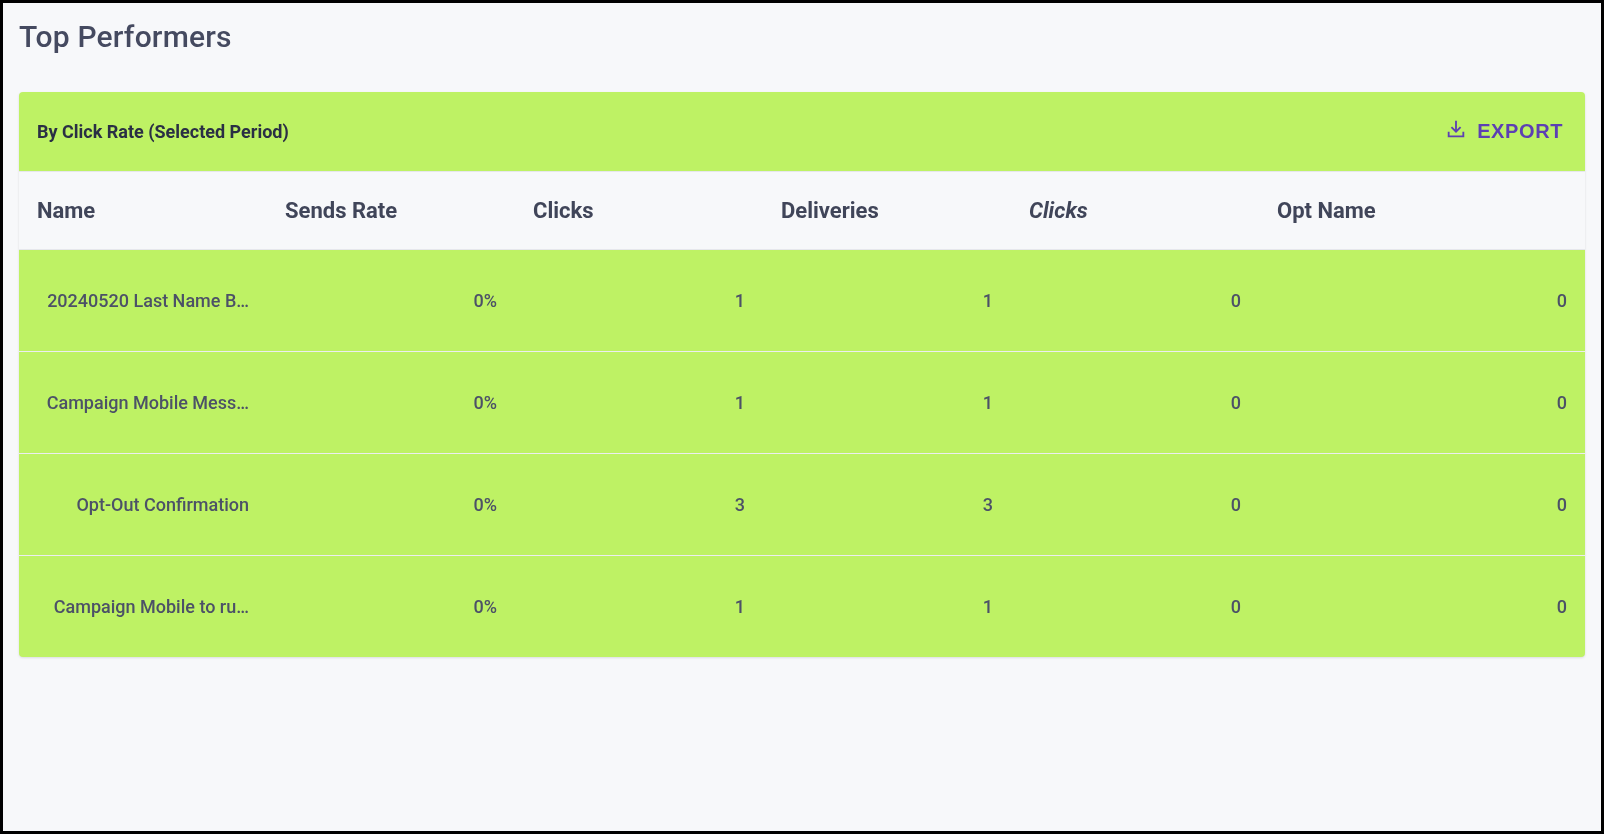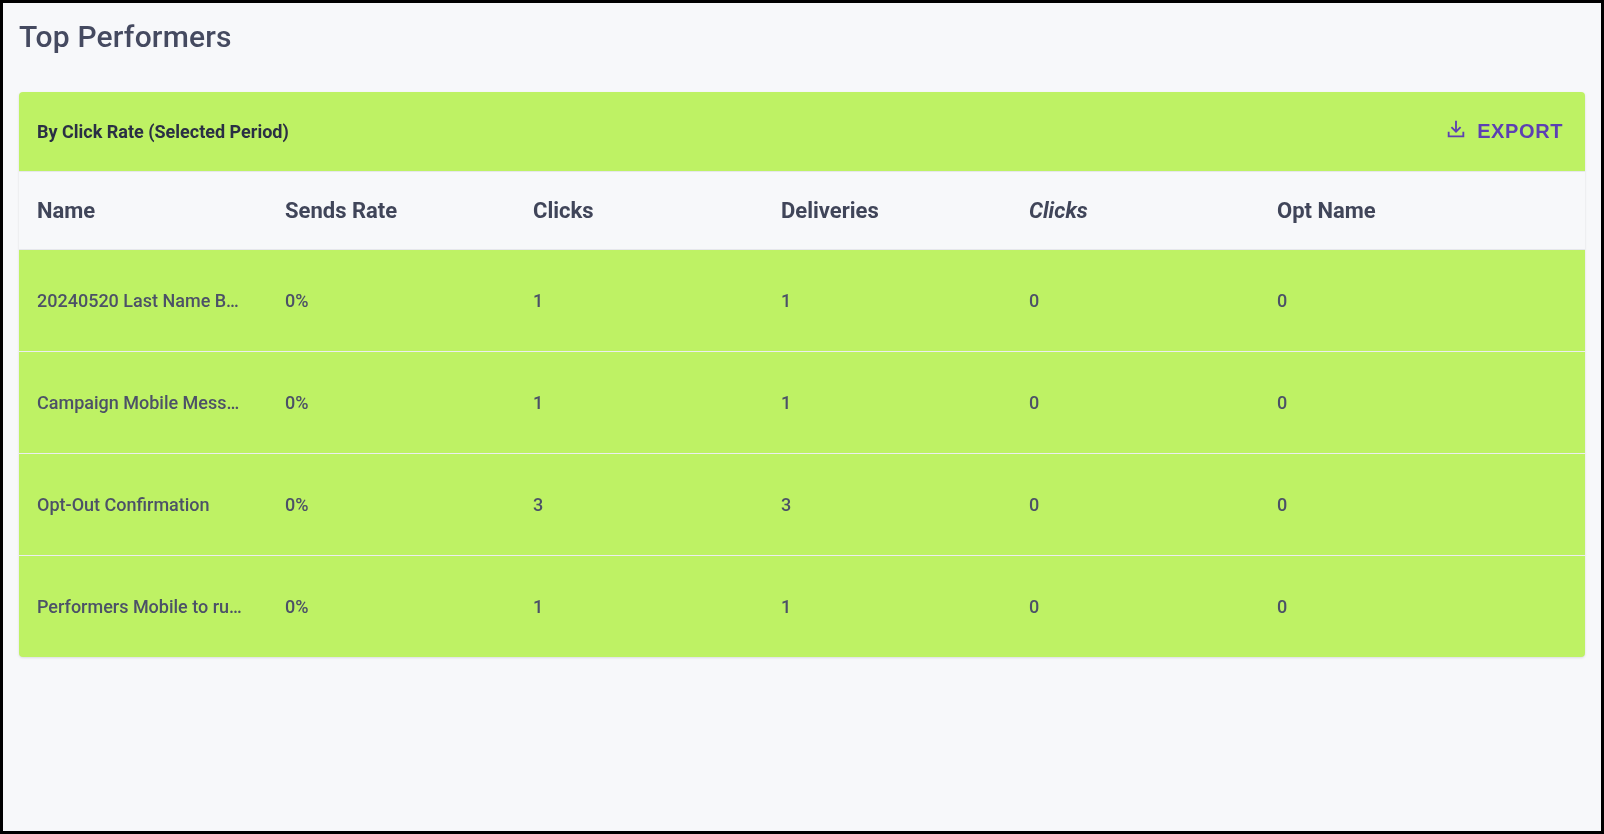--- a/index.html
+++ b/index.html
@@ -76,20 +76,21 @@
       color: #404559;
       border-top: 1px solid #e6e7ec;
       border-bottom: 1px solid #e6e7ec;
     }
     td {
       padding: 40px 18px;
       font-size: 18px;
       font-weight: 500;
       color: #4c5167;
       border-bottom: 1px solid #ecedf1;
+      text-align: right;
     }
     tbody tr:last-child td {
       border-bottom: none;
     }
     .col-name { width: 248px; }
     .col-click-rate { width: 248px; }
     .col-sends { width: 248px; }
     .col-deliveries { width: 248px; }
     .col-clicks { width: 248px; font-style: italic; }
     .col-optouts { width: auto; }
@@ -158,21 +159,21 @@
             <span class="truncate">Opt-Out Confirmation</span>
           </td>
         <td>0%</td>
         <td>3</td>
         <td>3</td>
         <td>0</td>
         <td>0</td>
       </tr>
       <tr>
         <td class="col-name">
-            <span class="truncate">Performers Mobile to ru…</span>
+            <span class="truncate">Campaign Mobile to ru…</span>
           </td>
         <td>0%</td>
         <td>1</td>
         <td>1</td>
         <td>0</td>
         <td>0</td>
       </tr>
     </tbody>
   </table>
 </div>

